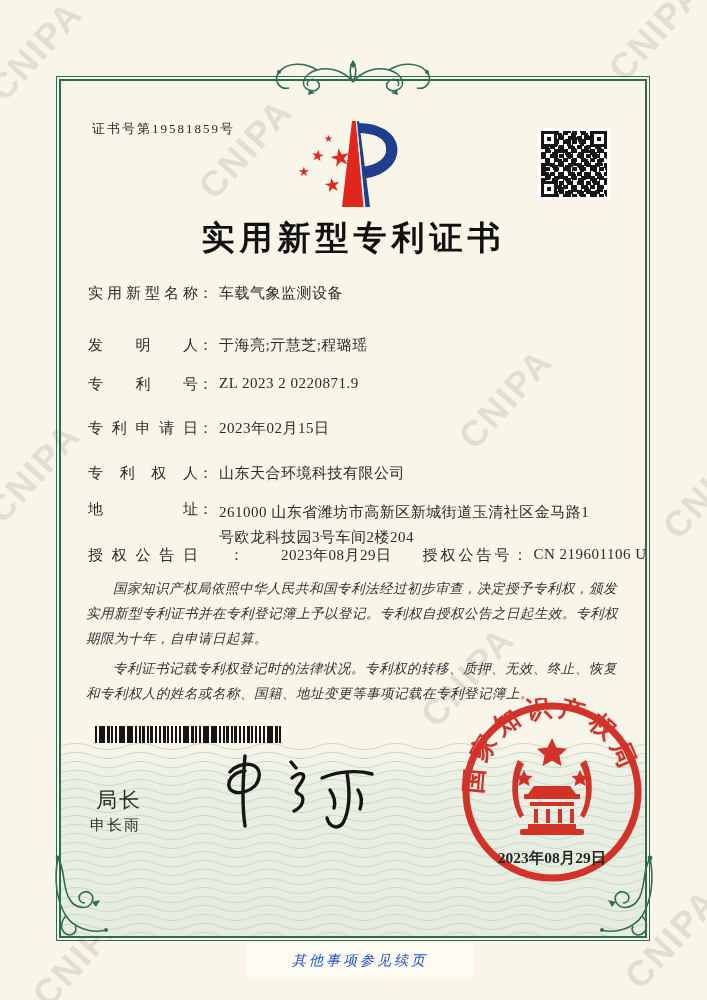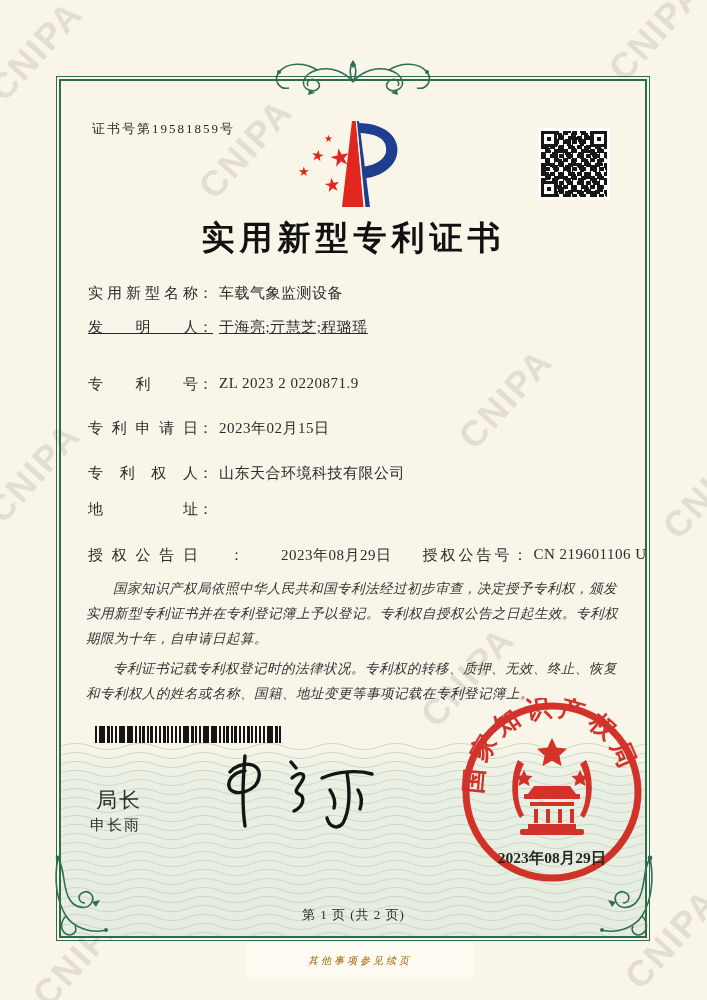--- a/index.html
+++ b/index.html
@@ -69,21 +69,21 @@
   .sig-title { position:absolute; left:96px; top:786px; font-size:21px; letter-spacing:2px; z-index:3; }
   .sig-name  { position:absolute; left:90px; top:816px; font-size:15px; letter-spacing:2px; z-index:3; }
   .sig-hand { position:absolute; left:188px; top:746px; z-index:3; }
   
   .seal { position:absolute; left:458px; top:698px; z-index:4; }
   
   .page-num { position:absolute; left:0; top:906px; width:707px; text-align:center; font-size:13px; letter-spacing:1px; z-index:3; }
   .cont-note {
     position:absolute; left:246px; top:943px; width:228px; height:36px; z-index:3;
     background:#fdfbf2; display:flex; align-items:center; justify-content:center;
-    font-size:10px; letter-spacing:3px; color:#a16207; font-style:italic;
+    font-size:14px; letter-spacing:3px; color:#1d4ed8; font-style:italic;
   }
   .ornament-top { position:absolute; left:253px; top:54px; z-index:3; }
   .corner { position:absolute; z-index:3; }
   .c-bl { left:48px; top:852px; }
   .c-br { left:598px; top:852px; transform:scaleX(-1); }
 </style>
 </head>
 <body>
 
 <div class="page">
@@ -177,21 +177,21 @@
     </div>
   </div>
 
   <div class="title">实用新型专利证书</div>
 
   <div class="row" style="top:284px;">
     <span class="lbl">实用新型名称</span>
     <span class="colon">：</span>
     <span class="val">车载气象监测设备</span>
   </div>
-  <div class="row" style="top:318px;text-decoration:underline;">
+  <div class="row" style="top:336px;">
     <span class="lbl">发明人</span>
     <span class="colon">：</span>
     <span class="val">于海亮;亓慧芝;程璐瑶</span>
   </div>
   <div class="row" style="top:375px;">
     <span class="lbl">专利号</span>
     <span class="colon">：</span>
     <span class="val">ZL 2023 2 0220871.9</span>
   </div>
   <div class="row" style="top:419px;">
@@ -200,20 +200,21 @@
     <span class="val">2023年02月15日</span>
   </div>
   <div class="row" style="top:464px;">
     <span class="lbl">专利权人</span>
     <span class="colon">：</span>
     <span class="val">山东天合环境科技有限公司</span>
   </div>
   <div class="row" style="top:500px;">
     <span class="lbl">地址</span>
     <span class="colon">：</span>
+    <span class="val wrap">261000 山东省潍坊市高新区新城街道玉清社区金马路1号欧龙科技园3号车间2楼204</span>
   </div>
   <div class="row" style="top:546px;gap:31px;">
     <span class="lbl">授权公告日</span>
     <span class="colon">：</span>
     <span class="val">2023年08月29日</span>
     <span class="pair2">
       <span class="lbl2">授权公告号</span>
       <span class="colon">：</span>
       <span class="val">CN 219601106 U</span>
     </span>
@@ -263,16 +264,15 @@
           <rect x="112" y="111" width="4" height="14"></rect>
         <rect x="70" y="126" width="48" height="5"></rect>
         <path d="M60,62 C52,78 52,104 62,120 l4,-3 C58,104 58,80 66,66 Z"></path>
         <path d="M128,62 C136,78 136,104 126,120 l-4,-3 C130,104 130,80 122,66 Z"></path>
         <rect x="62" y="131" width="64" height="6" rx="2"></rect>
       </g>
       <text x="94" y="165" text-anchor="middle" font-size="15.5" font-weight="bold" fill="#161616">2023年08月29日</text>
     </g>
   </svg>
 
-  <div class="page-num">第 1 页 (共 2 页)</div>
   <div class="cont-note">其他事项参见续页</div>
 
 </div>
 
 </body></html>

